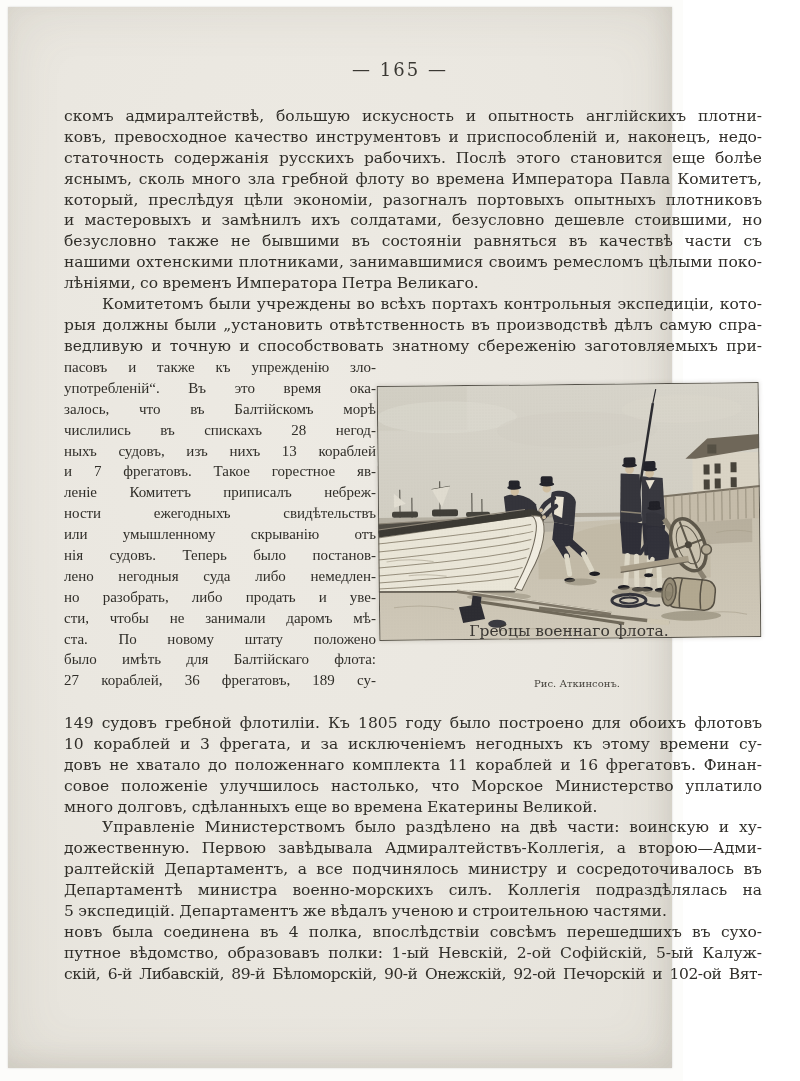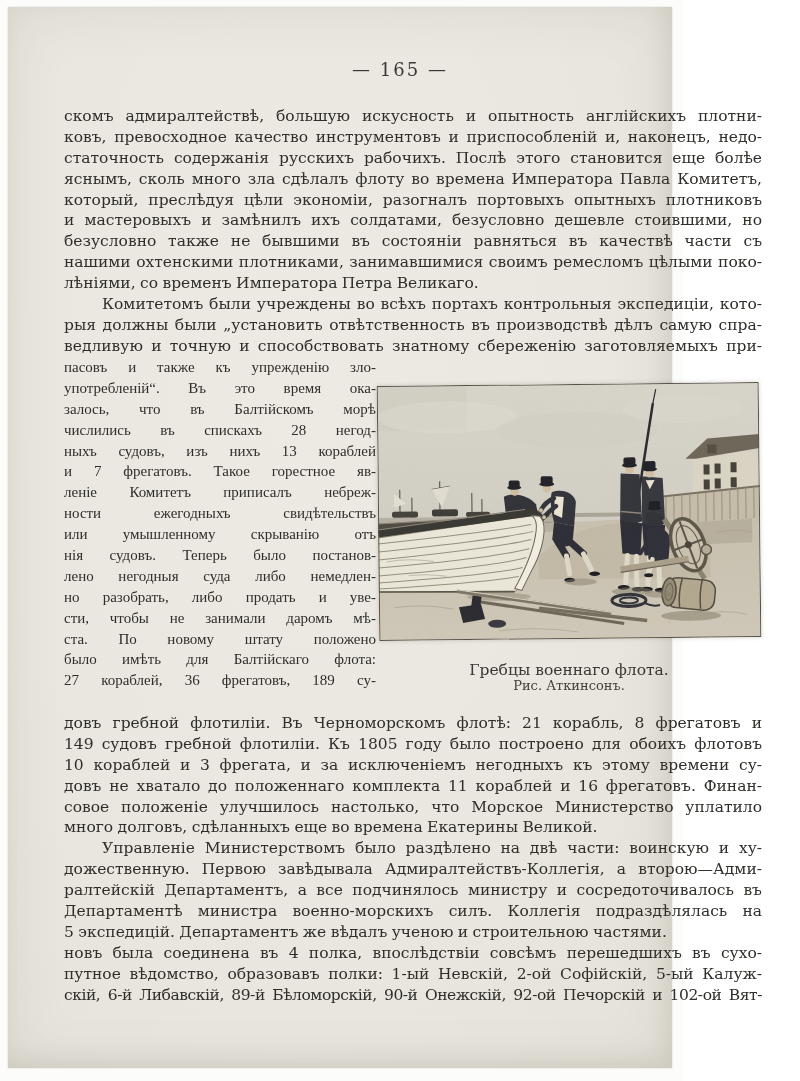--- a/index.html
+++ b/index.html
@@ -17,38 +17,38 @@
   .block-a{left:56px;top:99px;width:698px;font-size:15.5px;}
   .block-b{left:56px;top:350px;width:312px;font-size:15px;font-family:Liberation Serif, serif;}
   .block-c{left:56px;top:706px;width:698px;font-size:15.5px;}
   .line{height:20.9px;line-height:20.9px;text-align:justify;text-align-last:justify;
         overflow:hidden;white-space:normal;word-spacing:-.5px;}
   .line.end{text-align-last:left;}
   .line.ind{text-indent:38px;}
   .line.tight{letter-spacing:-.45px;}
   .illustration{position:absolute;left:370px;top:377px;width:382px;height:255px;margin:0;
                 transform:rotate(-.6deg);box-shadow:0 0 4px rgba(90,85,70,.25);}
-  .cap-title{position:absolute;left:370px;top:654px;width:382px;text-align:center;
+  .cap-title{position:absolute;left:370px;top:615px;width:382px;text-align:center;
              font-size:15.5px;color:#3a3733;}
-  .cap-credit{position:absolute;left:370px;top:671px;width:382px;text-align:center;
-              font-size:13px;color:#45423c;}
+  .cap-credit{position:absolute;left:378px;top:671px;width:382px;text-align:center;
+              font-size:10px;color:#45423c;}
 </style>
 </head>
 <body>
 
 <div class="scan">
   <div class="paper">
 
     <div class="pagenum">— 165 —</div>
 
     <div class="block block-a">
         <div class="line">скомъ адмиралтействѣ, большую искусность и опытность англійскихъ плотни-</div>
         <div class="line">ковъ, превосходное качество инструментовъ и приспособленій и, наконецъ, недо-</div>
         <div class="line">статочность содержанія русскихъ рабочихъ. Послѣ этого становится еще болѣе</div>
-        <div class="line">яснымъ, сколь много зла сдѣлалъ флоту во времена Императора Павла Комитетъ,</div>
+        <div class="line">яснымъ, сколь много зла гребной флоту во времена Императора Павла Комитетъ,</div>
         <div class="line">который, преслѣдуя цѣли экономіи, разогналъ портовыхъ опытныхъ плотниковъ</div>
         <div class="line">и мастеровыхъ и замѣнилъ ихъ солдатами, безусловно дешевле стоившими, но</div>
         <div class="line">безусловно также не бывшими въ состояніи равняться въ качествѣ части съ</div>
         <div class="line">нашими охтенскими плотниками, занимавшимися своимъ ремесломъ цѣлыми поко-</div>
         <div class="line end">лѣніями, со временъ Императора Петра Великаго.</div>
         <div class="line ind">Комитетомъ были учреждены во всѣхъ портахъ контрольныя экспедиціи, кото-</div>
         <div class="line">рыя должны были „установить отвѣтственность въ производствѣ дѣлъ самую спра-</div>
         <div class="line">ведливую и точную и способствовать знатному сбереженію заготовляемыхъ при-</div>
       </div>
     <div class="block block-b">
@@ -63,21 +63,20 @@
         <div class="line">или умышленному скрыванію отъ</div>
         <div class="line">нія судовъ. Теперь было постанов-</div>
         <div class="line">лено негодныя суда либо немедлен-</div>
         <div class="line">но разобрать, либо продать и уве-</div>
         <div class="line">сти, чтобы не занимали даромъ мѣ-</div>
         <div class="line">ста. По новому штату положено</div>
         <div class="line">было имѣть для Балтійскаго флота:</div>
         <div class="line">27 кораблей, 36 фрегатовъ, 189 су-</div>
       </div>
     <div class="block block-c">
-        <div class="line">довъ гребной флотиліи. Въ Черноморскомъ флотѣ: 21 корабль, 8 фрегатовъ и</div>
         <div class="line">149 судовъ гребной флотиліи. Къ 1805 году было построено для обоихъ флотовъ</div>
         <div class="line">10 кораблей и 3 фрегата, и за исключеніемъ негодныхъ къ этому времени су-</div>
         <div class="line">довъ не хватало до положеннаго комплекта 11 кораблей и 16 фрегатовъ. Финан-</div>
         <div class="line">совое положеніе улучшилось настолько, что Морское Министерство уплатило</div>
         <div class="line end">много долговъ, сдѣланныхъ еще во времена Екатерины Великой.</div>
         <div class="line ind">Управленіе Министерствомъ было раздѣлено на двѣ части: воинскую и ху-</div>
         <div class="line">дожественную. Первою завѣдывала Адмиралтействъ-Коллегія, а второю—Адми-</div>
         <div class="line">ралтейскій Департаментъ, а все подчинялось министру и сосредоточивалось въ</div>
         <div class="line">Департаментѣ министра военно-морскихъ силъ. Коллегія подраздѣлялась на</div>
         <div class="line end">5 экспедицій. Департаментъ же вѣдалъ ученою и строительною частями.</div>

